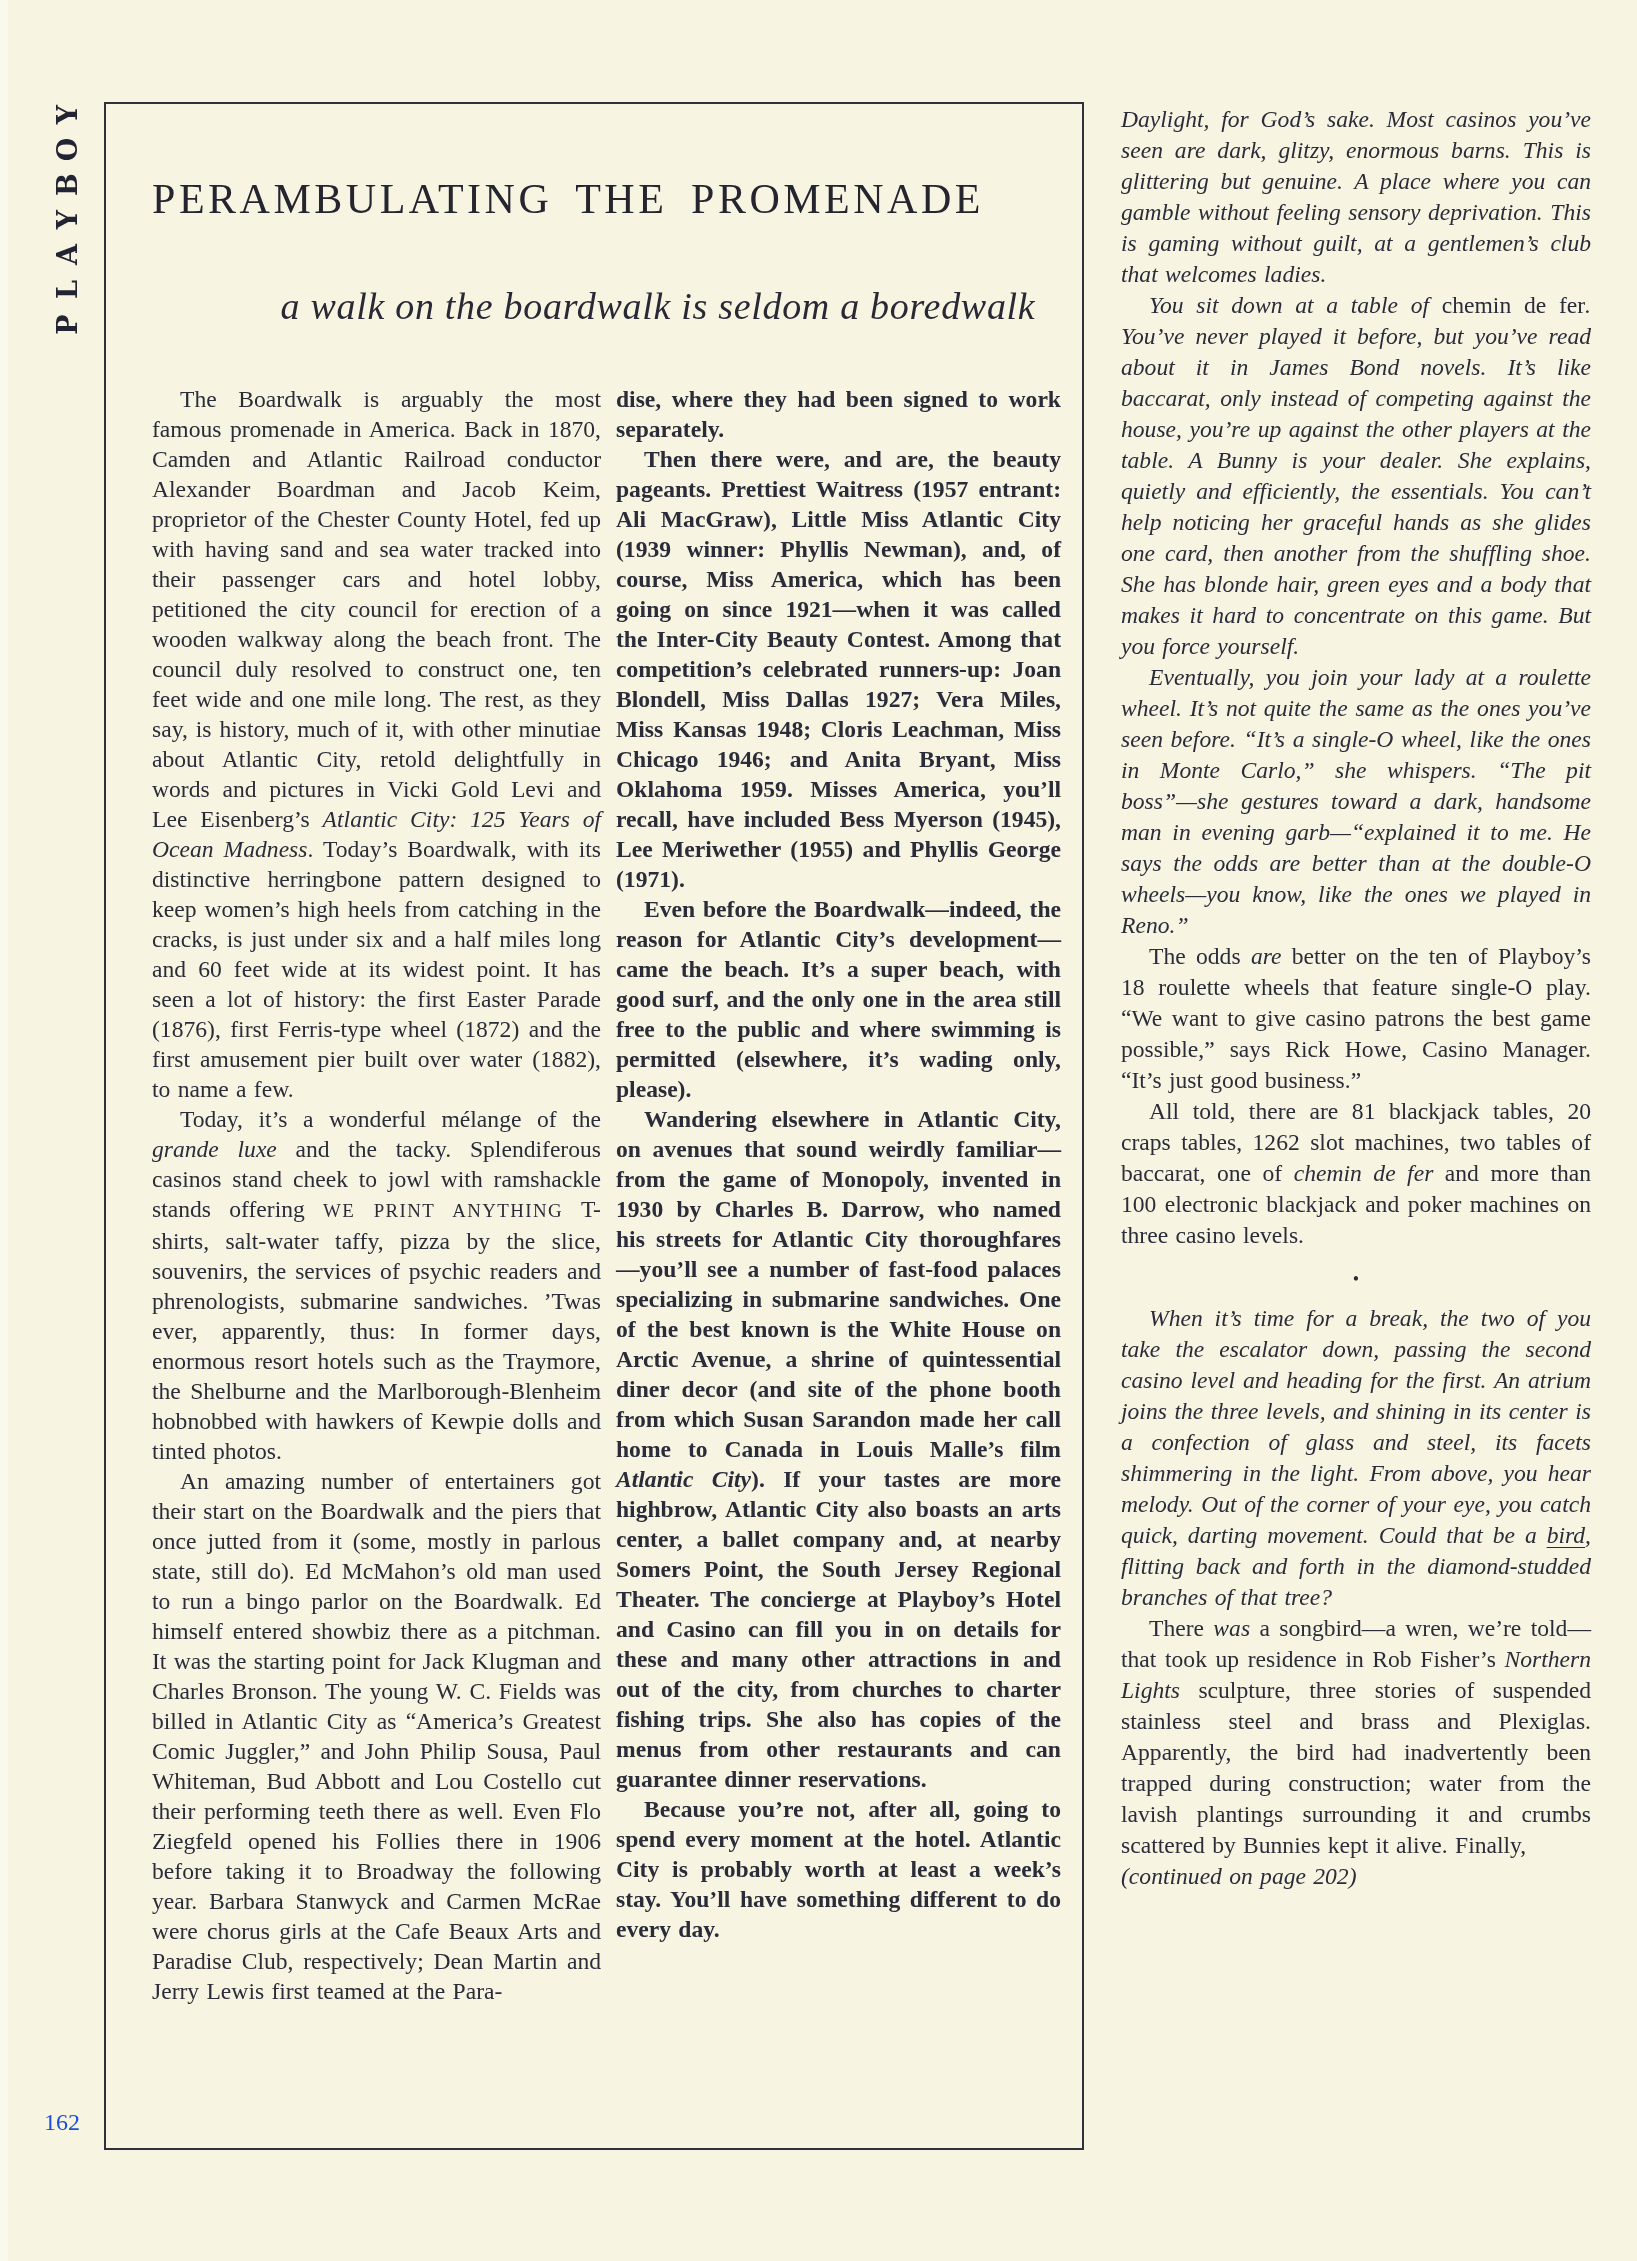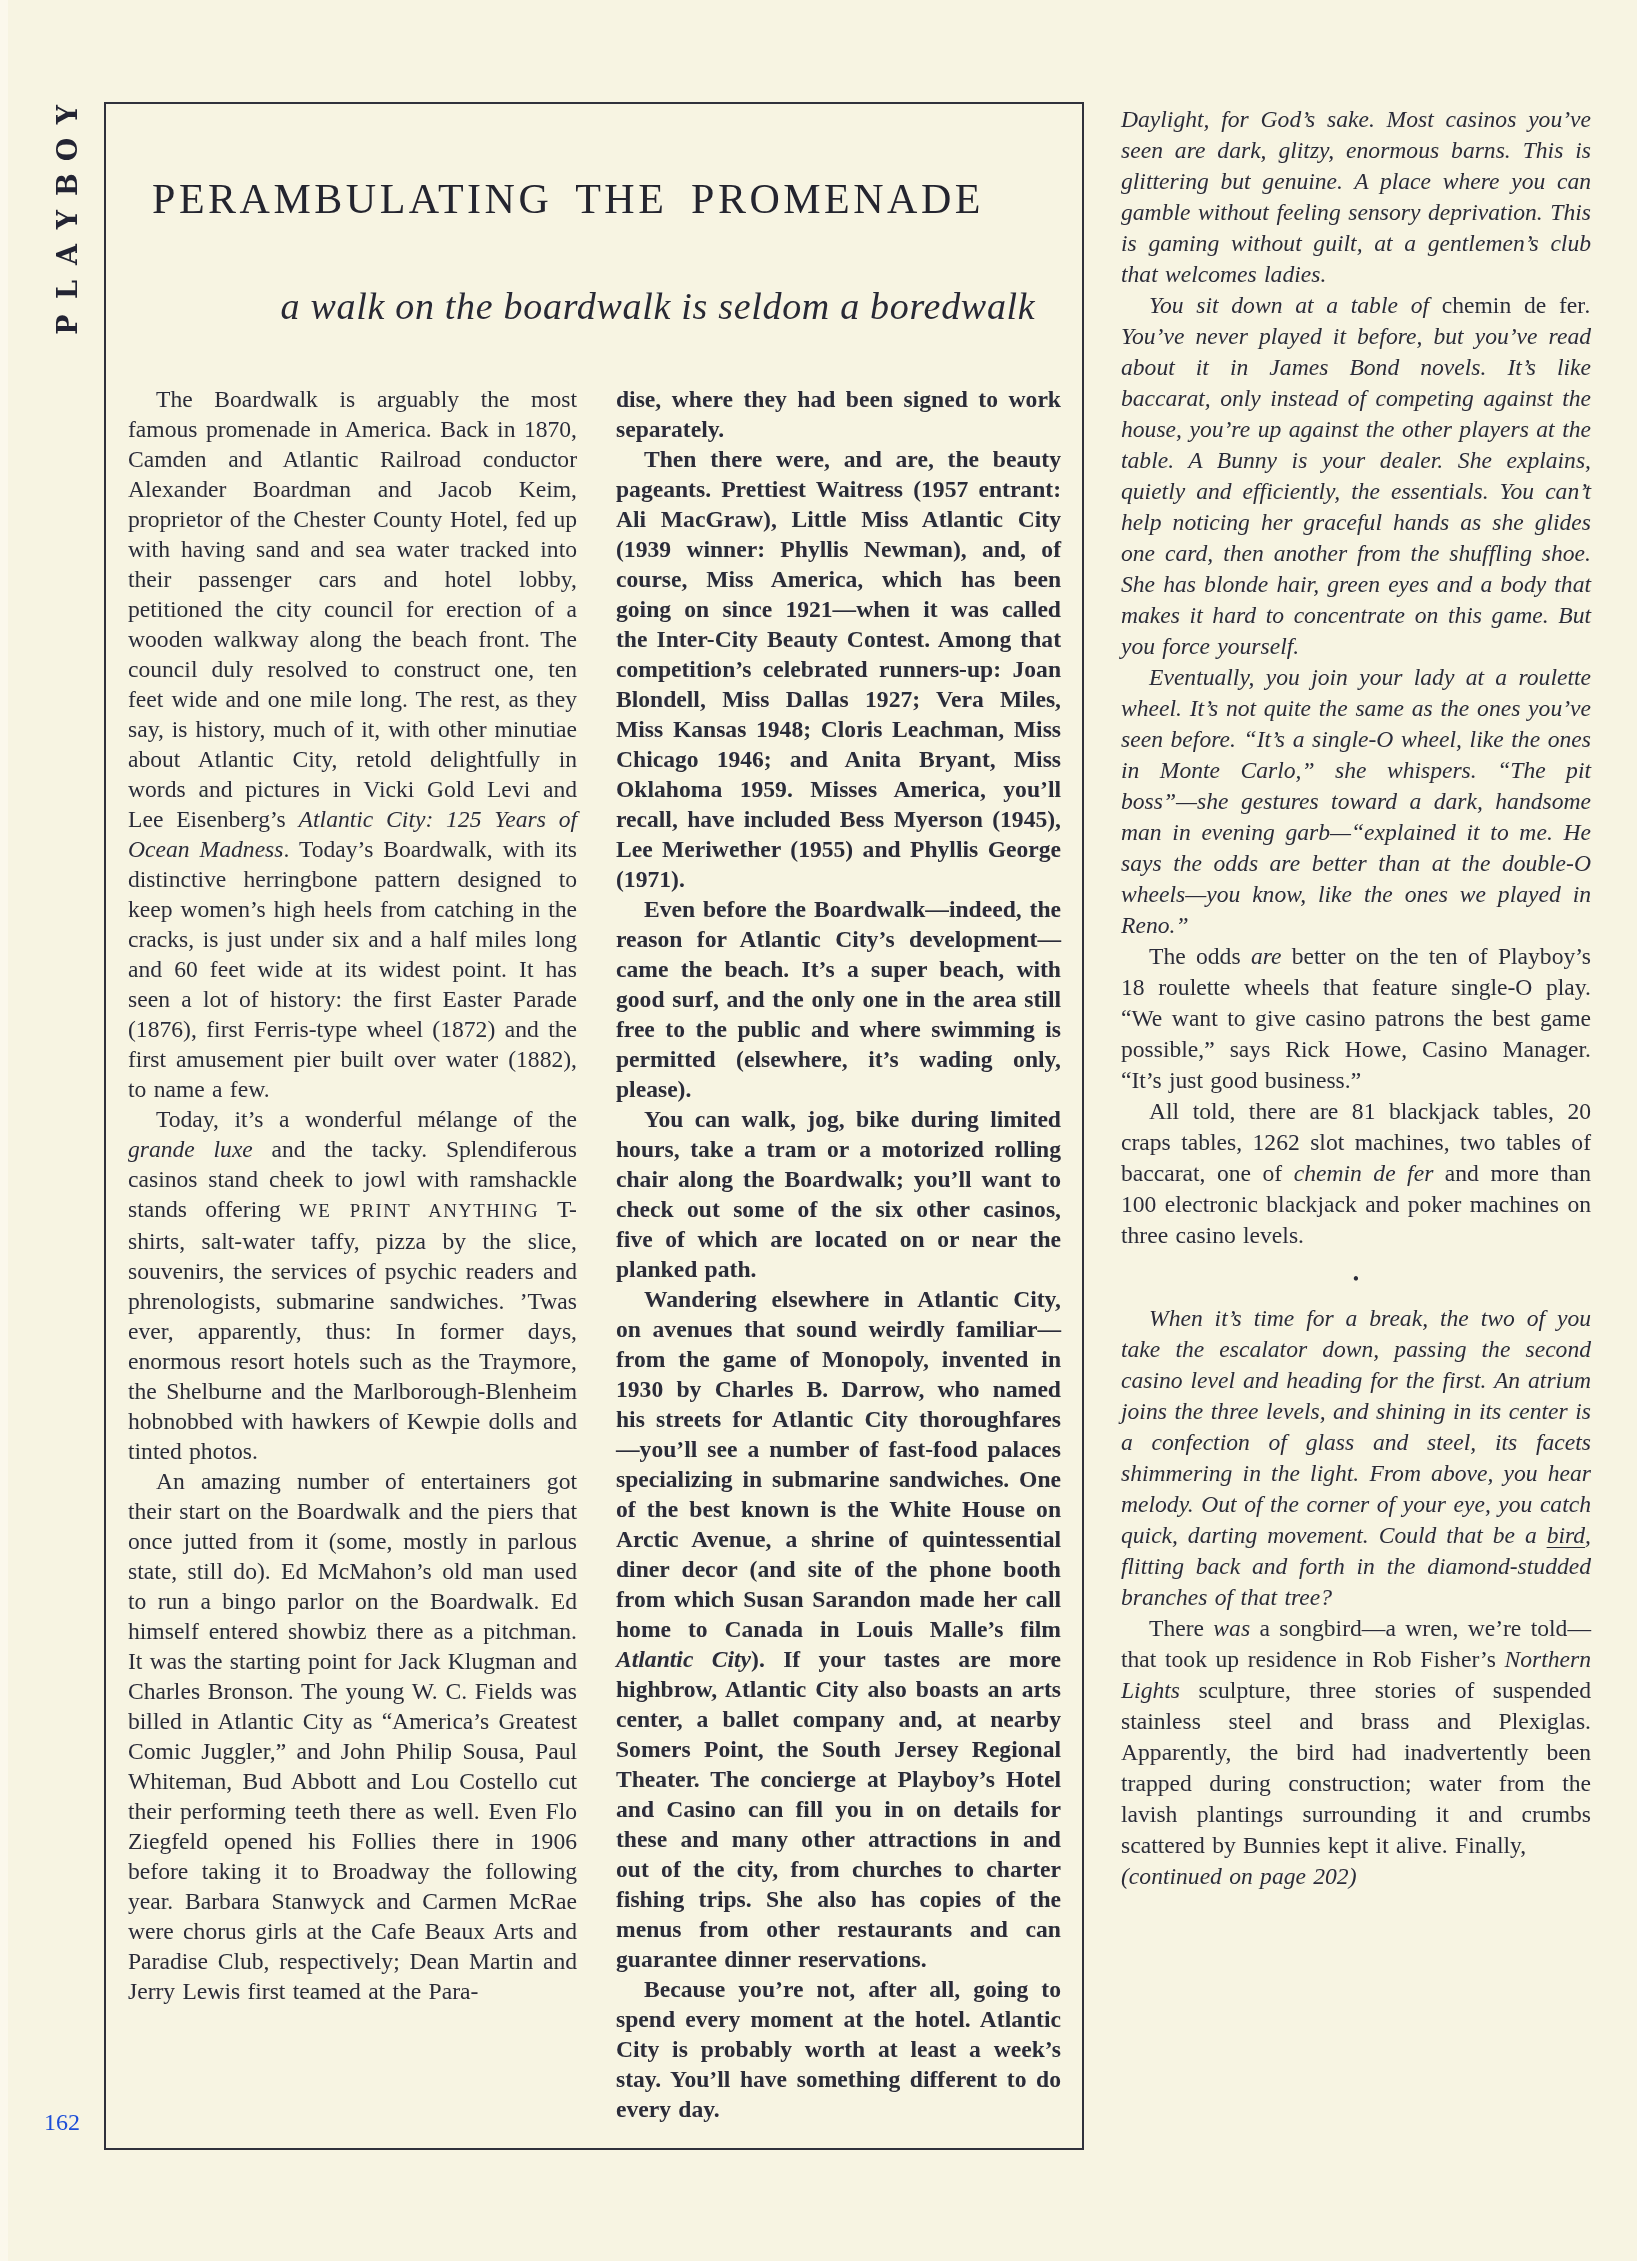--- a/index.html
+++ b/index.html
@@ -48,21 +48,21 @@
     font-size:38px;letter-spacing:0.7px;
     color:#282934;
   }
   .col{
     position:absolute;
     text-align:justify;
     font-size:23.6px;line-height:30px;
     word-spacing:1.4px;
     color:#2b2c39;
   }
-  .col-left  {left:128px;top:384px;width:449px;}
+  .col-left  {left:152px;top:384px;width:449px;}
   .col-mid   {left:616px;top:384px;width:445px;font-weight:bold;}
   .col-right {left:1121px;top:104px;width:470px;line-height:31px;}
   .para{margin:0;}
   .para.indent{text-indent:28px;}
   .para.alr{text-align:left;}
   .run.it{font-style:italic;}
   .run.sc{font-size:0.8em;letter-spacing:1.4px;}
   .run.ul{text-decoration:underline;text-underline-offset:3.5px;text-decoration-thickness:1.4px;}
   .sep{
     margin:12.5px 0 9.7px 0;
@@ -98,21 +98,20 @@
 
   <div class="col col-left">
       <p class="para indent"><span class="run">The Boardwalk is arguably the most famous promenade in America. Back in 1870, Camden and Atlantic Railroad conductor Alexander Boardman and Jacob Keim, proprietor of the Chester County Hotel, fed up with having sand and sea water tracked into their passenger cars and hotel lobby, petitioned the city council for erection of a wooden walkway along the beach front. The council duly resolved to construct one, ten feet wide and one mile long. The rest, as they say, is history, much of it, with other minutiae about Atlantic City, retold delightfully in words and pictures in Vicki Gold Levi and Lee Eisenberg’s </span><span class="run it">Atlantic City: 125 Years of Ocean Madness</span><span class="run">. Today’s Boardwalk, with its distinctive herringbone pattern designed to keep women’s high heels from catching in the cracks, is just under six and a half miles long and 60 feet wide at its widest point. It has seen a lot of history: the first Easter Parade (1876), first Ferris-type wheel (1872) and the first amusement pier built over water (1882), to name a few.</span></p>
       <p class="para indent"><span class="run">Today, it’s a wonderful mélange of the </span><span class="run it">grande luxe</span><span class="run"> and the tacky. Splendiferous casinos stand cheek to jowl with ramshackle stands offering </span><span class="run sc">WE PRINT ANYTHING</span><span class="run"> T-shirts, salt-water taffy, pizza by the slice, souvenirs, the services of psychic readers and phrenologists, submarine sandwiches. ’Twas ever, apparently, thus: In former days, enormous resort hotels such as the Traymore, the Shelburne and the Marlborough-Blenheim hobnobbed with hawkers of Kewpie dolls and tinted photos.</span></p>
       <p class="para indent"><span class="run">An amazing number of entertainers got their start on the Boardwalk and the piers that once jutted from it (some, mostly in parlous state, still do). Ed McMahon’s old man used to run a bingo parlor on the Boardwalk. Ed himself entered showbiz there as a pitchman. It was the starting point for Jack Klugman and Charles Bronson. The young W. C. Fields was billed in Atlantic City as “America’s Greatest Comic Juggler,” and John Philip Sousa, Paul Whiteman, Bud Abbott and Lou Costello cut their performing teeth there as well. Even Flo Ziegfeld opened his Follies there in 1906 before taking it to Broadway the following year. Barbara Stanwyck and Carmen McRae were chorus girls at the Cafe Beaux Arts and Paradise Club, respectively; Dean Martin and Jerry Lewis first teamed at the Para-</span></p>
     </div>
   <div class="col col-mid">
       <p class="para"><span class="run">dise, where they had been signed to work separately.</span></p>
       <p class="para indent"><span class="run">Then there were, and are, the beauty pageants. Prettiest Waitress (1957 entrant: Ali MacGraw), Little Miss Atlantic City (1939 winner: Phyllis Newman), and, of course, Miss America, which has been going on since 1921—when it was called the Inter-City Beauty Contest. Among that competition’s celebrated runners-up: Joan Blondell, Miss Dallas 1927; Vera Miles, Miss Kansas 1948; Cloris Leachman, Miss Chicago 1946; and Anita Bryant, Miss Oklahoma 1959. Misses America, you’ll recall, have included Bess Myerson (1945), Lee Meriwether (1955) and Phyllis George (1971).</span></p>
       <p class="para indent"><span class="run">Even before the Boardwalk—indeed, the reason for Atlantic City’s development—came the beach. It’s a super beach, with good surf, and the only one in the area still free to the public and where swimming is permitted (elsewhere, it’s wading only, please).</span></p>
-      <p class="para indent"><span class="run">You can walk, jog, bike during limited hours, take a tram or a motorized rolling chair along the Boardwalk; you’ll want to check out some of the six other casinos, five of which are located on or near the planked path.</span></p>
       <p class="para indent"><span class="run">Wandering elsewhere in Atlantic City, on avenues that sound weirdly familiar—from the game of Monopoly, invented in 1930 by Charles B. Darrow, who named his streets for Atlantic City thoroughfares—you’ll see a number of fast-food palaces specializing in submarine sandwiches. One of the best known is the White House on Arctic Avenue, a shrine of quintessential diner decor (and site of the phone booth from which Susan Sarandon made her call home to Canada in Louis Malle’s film </span><span class="run it">Atlantic City</span><span class="run">). If your tastes are more highbrow, Atlantic City also boasts an arts center, a ballet company and, at nearby Somers Point, the South Jersey Regional Theater. The concierge at Playboy’s Hotel and Casino can fill you in on details for these and many other attractions in and out of the city, from churches to charter fishing trips. She also has copies of the menus from other restaurants and can guarantee dinner reservations.</span></p>
       <p class="para indent"><span class="run">Because you’re not, after all, going to spend every moment at the hotel. Atlantic City is probably worth at least a week’s stay. You’ll have something different to do every day.</span></p>
     </div>
   <div class="col col-right">
       <p class="para"><span class="run it">Daylight, for God’s sake. Most casinos you’ve seen are dark, glitzy, enormous barns. This is glittering but genuine. A place where you can gamble without feeling sensory deprivation. This is gaming without guilt, at a gentlemen’s club that welcomes ladies.</span></p>
       <p class="para indent"><span class="run it">You sit down at a table of </span><span class="run">chemin de fer</span><span class="run it">. You’ve never played it before, but you’ve read about it in James Bond novels. It’s like baccarat, only instead of competing against the house, you’re up against the other players at the table. A Bunny is your dealer. She explains, quietly and efficiently, the essentials. You can’t help noticing her graceful hands as she glides one card, then another from the shuffling shoe. She has blonde hair, green eyes and a body that makes it hard to concentrate on this game. But you force yourself.</span></p>
       <p class="para indent"><span class="run it">Eventually, you join your lady at a roulette wheel. It’s not quite the same as the ones you’ve seen before. “It’s a single-O wheel, like the ones in Monte Carlo,” she whispers. “The pit boss”—she gestures toward a dark, handsome man in evening garb—“explained it to me. He says the odds are better than at the double-O wheels—you know, like the ones we played in Reno.”</span></p>
       <p class="para indent"><span class="run">The odds </span><span class="run it">are</span><span class="run"> better on the ten of Playboy’s 18 roulette wheels that feature single-O play. “We want to give casino patrons the best game possible,” says Rick Howe, Casino Manager. “It’s just good business.”</span></p>
       <p class="para indent"><span class="run">All told, there are 81 blackjack tables, 20 craps tables, 1262 slot machines, two tables of baccarat, one of </span><span class="run it">chemin de fer</span><span class="run"> and more than 100 electronic blackjack and poker machines on three casino levels.</span></p>
       <p class="sep">•</p>

